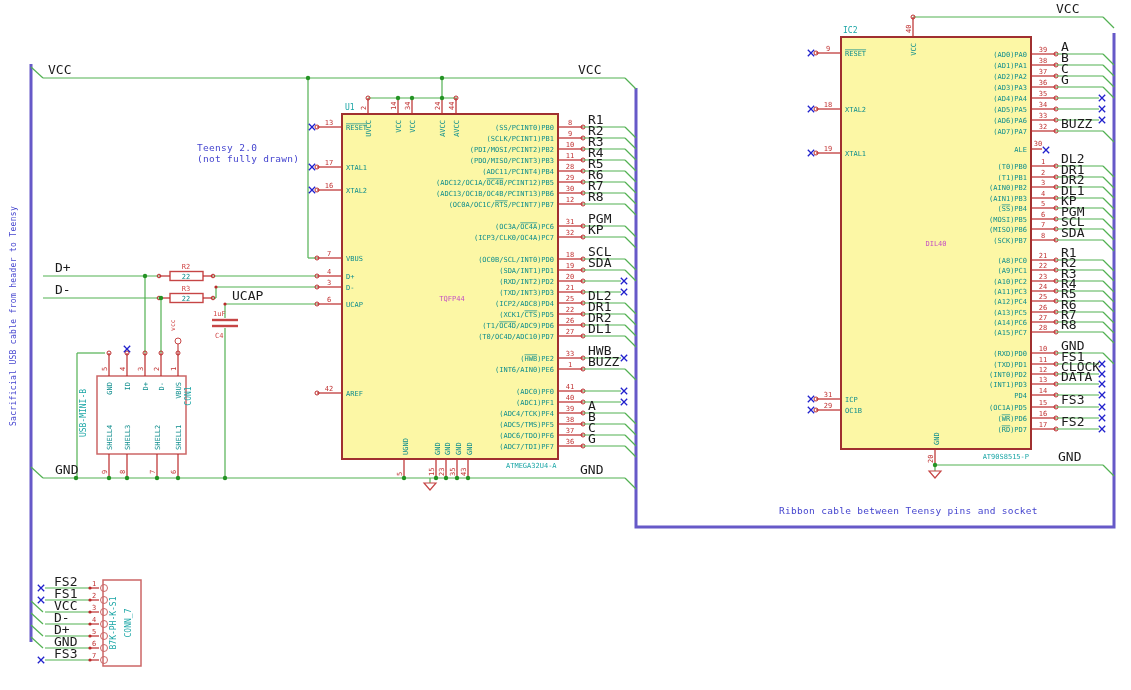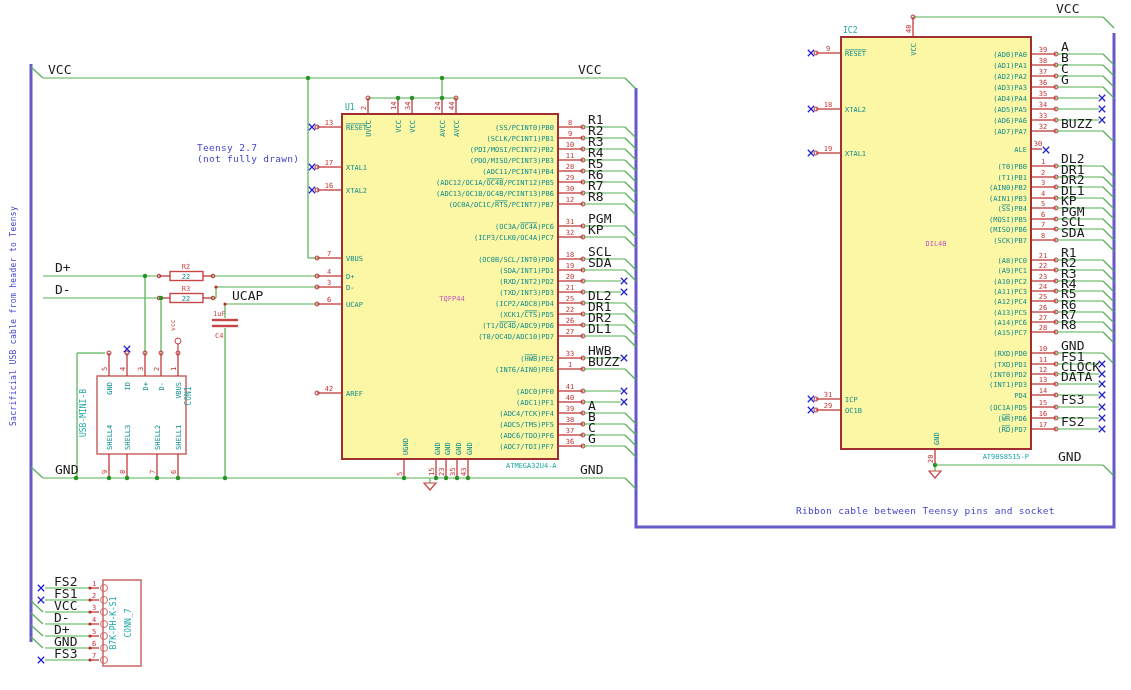--- a/index.html
+++ b/index.html
@@ -692,18 +692,18 @@
       <text x="578" y="74" fill="#1c1c1c" font-size="13" text-anchor="start"><tspan>VCC</tspan></text>
       <text x="55" y="272" fill="#1c1c1c" font-size="13" text-anchor="start"><tspan>D+</tspan></text>
       <text x="55" y="294" fill="#1c1c1c" font-size="13" text-anchor="start"><tspan>D-</tspan></text>
       <text x="232" y="300" fill="#1c1c1c" font-size="13" text-anchor="start"><tspan>UCAP</tspan></text>
       <text x="55" y="474" fill="#1c1c1c" font-size="13" text-anchor="start"><tspan>GND</tspan></text>
       <text x="580" y="474" fill="#1c1c1c" font-size="13" text-anchor="start"><tspan>GND</tspan></text>
       <text x="1056" y="13" fill="#1c1c1c" font-size="13" text-anchor="start"><tspan>VCC</tspan></text>
       <text x="1058" y="461" fill="#1c1c1c" font-size="13" text-anchor="start"><tspan>GND</tspan></text>
     </svg>
   <div class="note" id="note-teensy" style="color: rgb(69, 69, 207);">
-    <div>Teensy 2.7</div>
+    <div>Teensy 2.0</div>
     <div>(not fully drawn)</div>
   </div>
-  <div class="note" id="note-ribbon" style="color: rgb(69, 69, 207); margin-left: 17px;">Ribbon cable between Teensy pins and socket</div>
+  <div class="note" id="note-ribbon" style="color: rgb(69, 69, 207);">Ribbon cable between Teensy pins and socket</div>
   <div class="note" id="note-sacrificial" style="color: rgb(69, 69, 207);">Sacrificial USB cable from header to Teensy</div>
 </div>
 
 </body></html>

